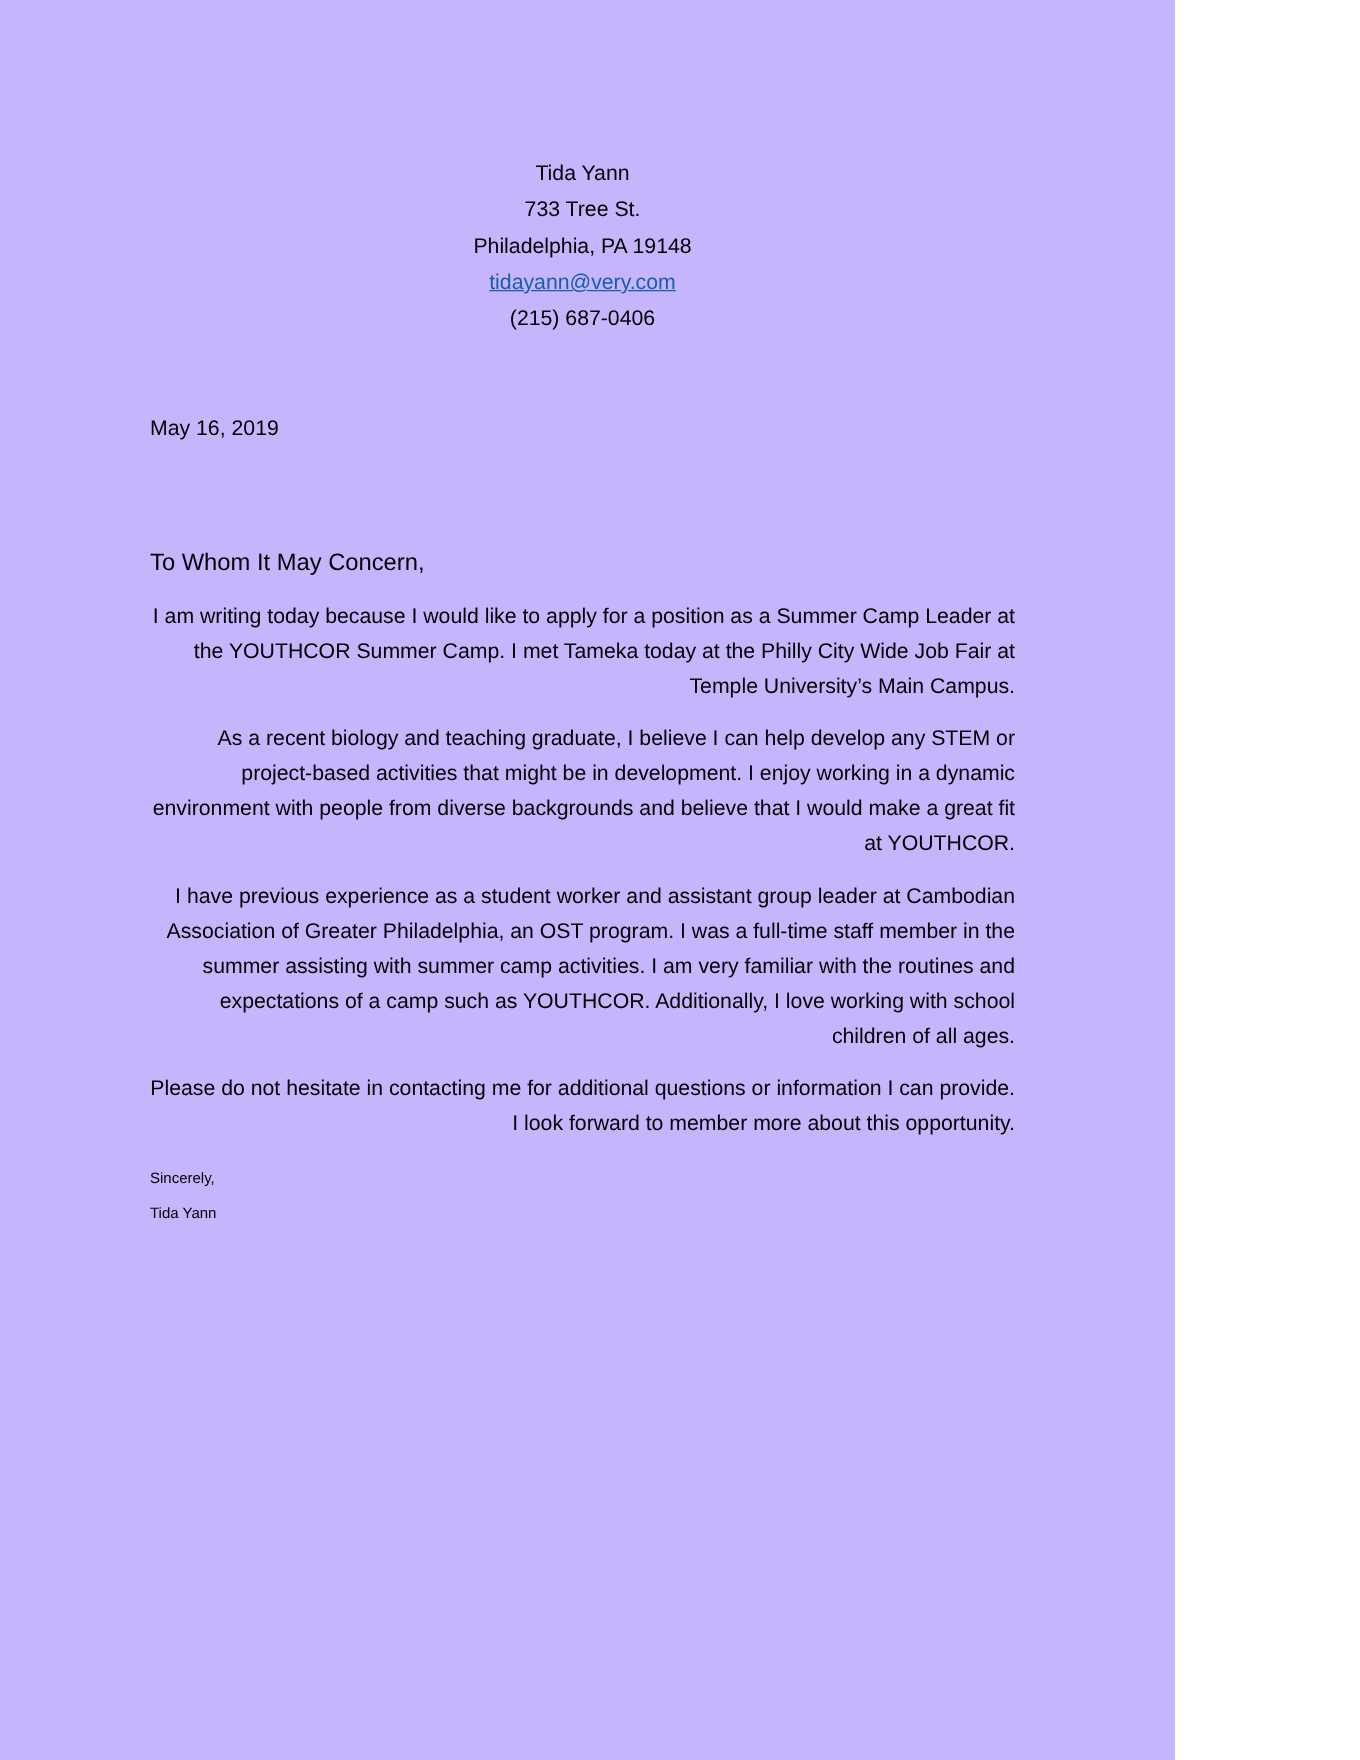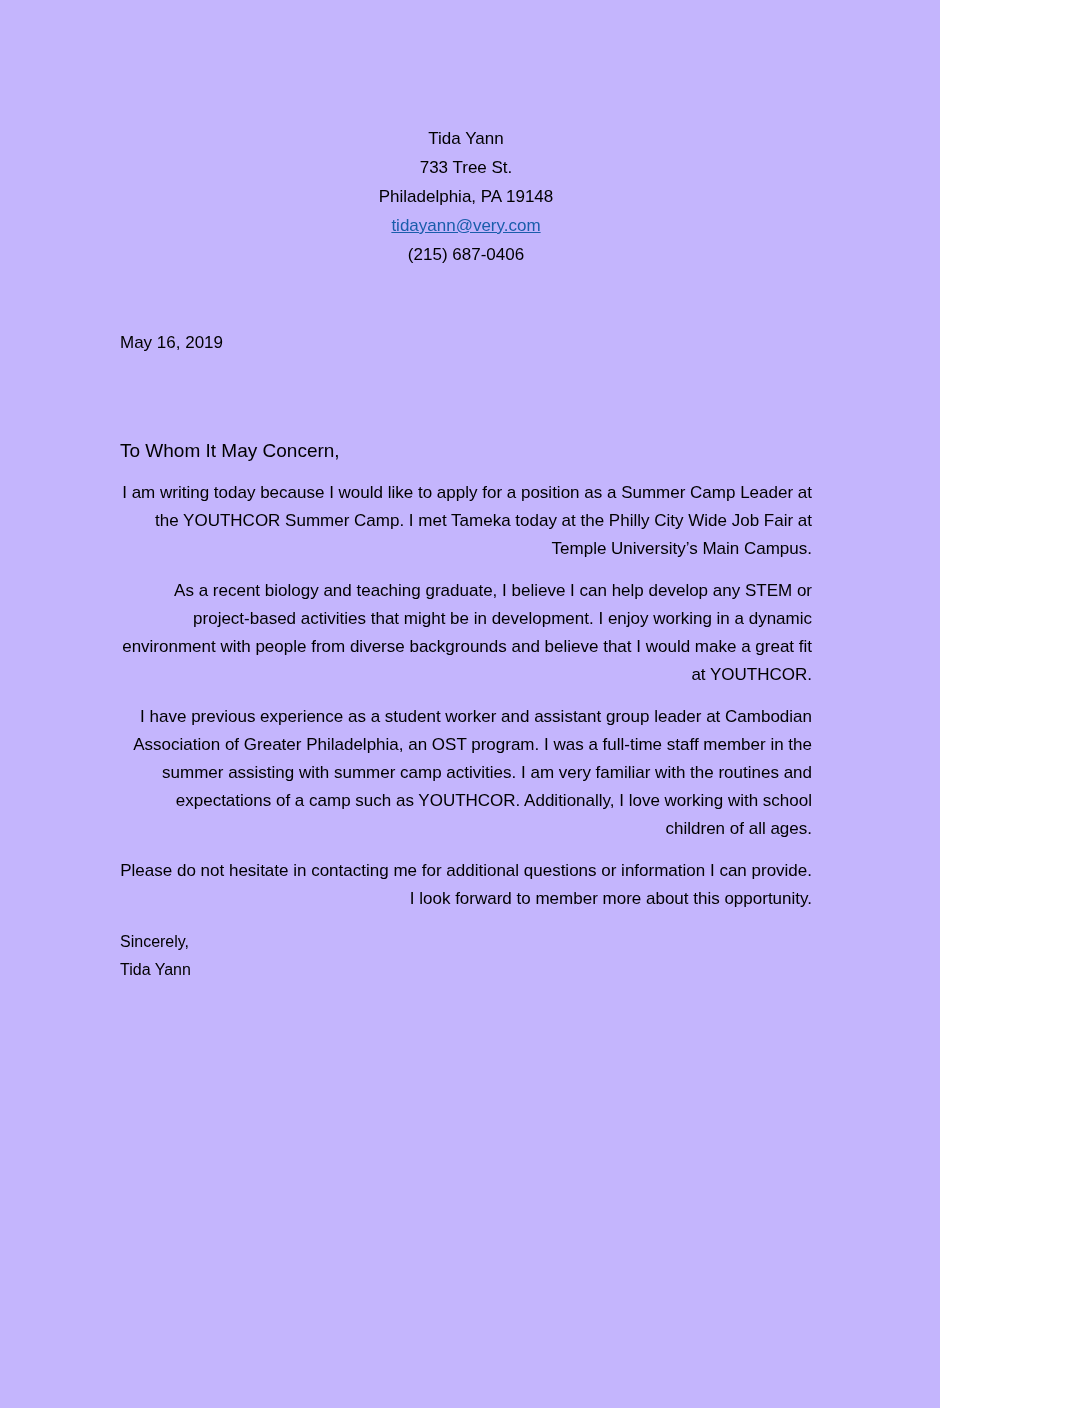--- a/index.html
+++ b/index.html
@@ -39,21 +39,21 @@
     line-height: 28px;
   }
   .body-paragraphs p {
     margin-top: 14px;
     font-size: 17px;
     line-height: 28px;
     text-align: right;
   }
   .closing-block {
     margin-top: 15px;
-    font-size: 16px;
+    font-size: 12px;
     line-height: 28px;
   }
   .closing-block .line { display: block; }
 </style>
 </head>
 <body>
 
 <div class="page">
 
   <div class="letterhead">

